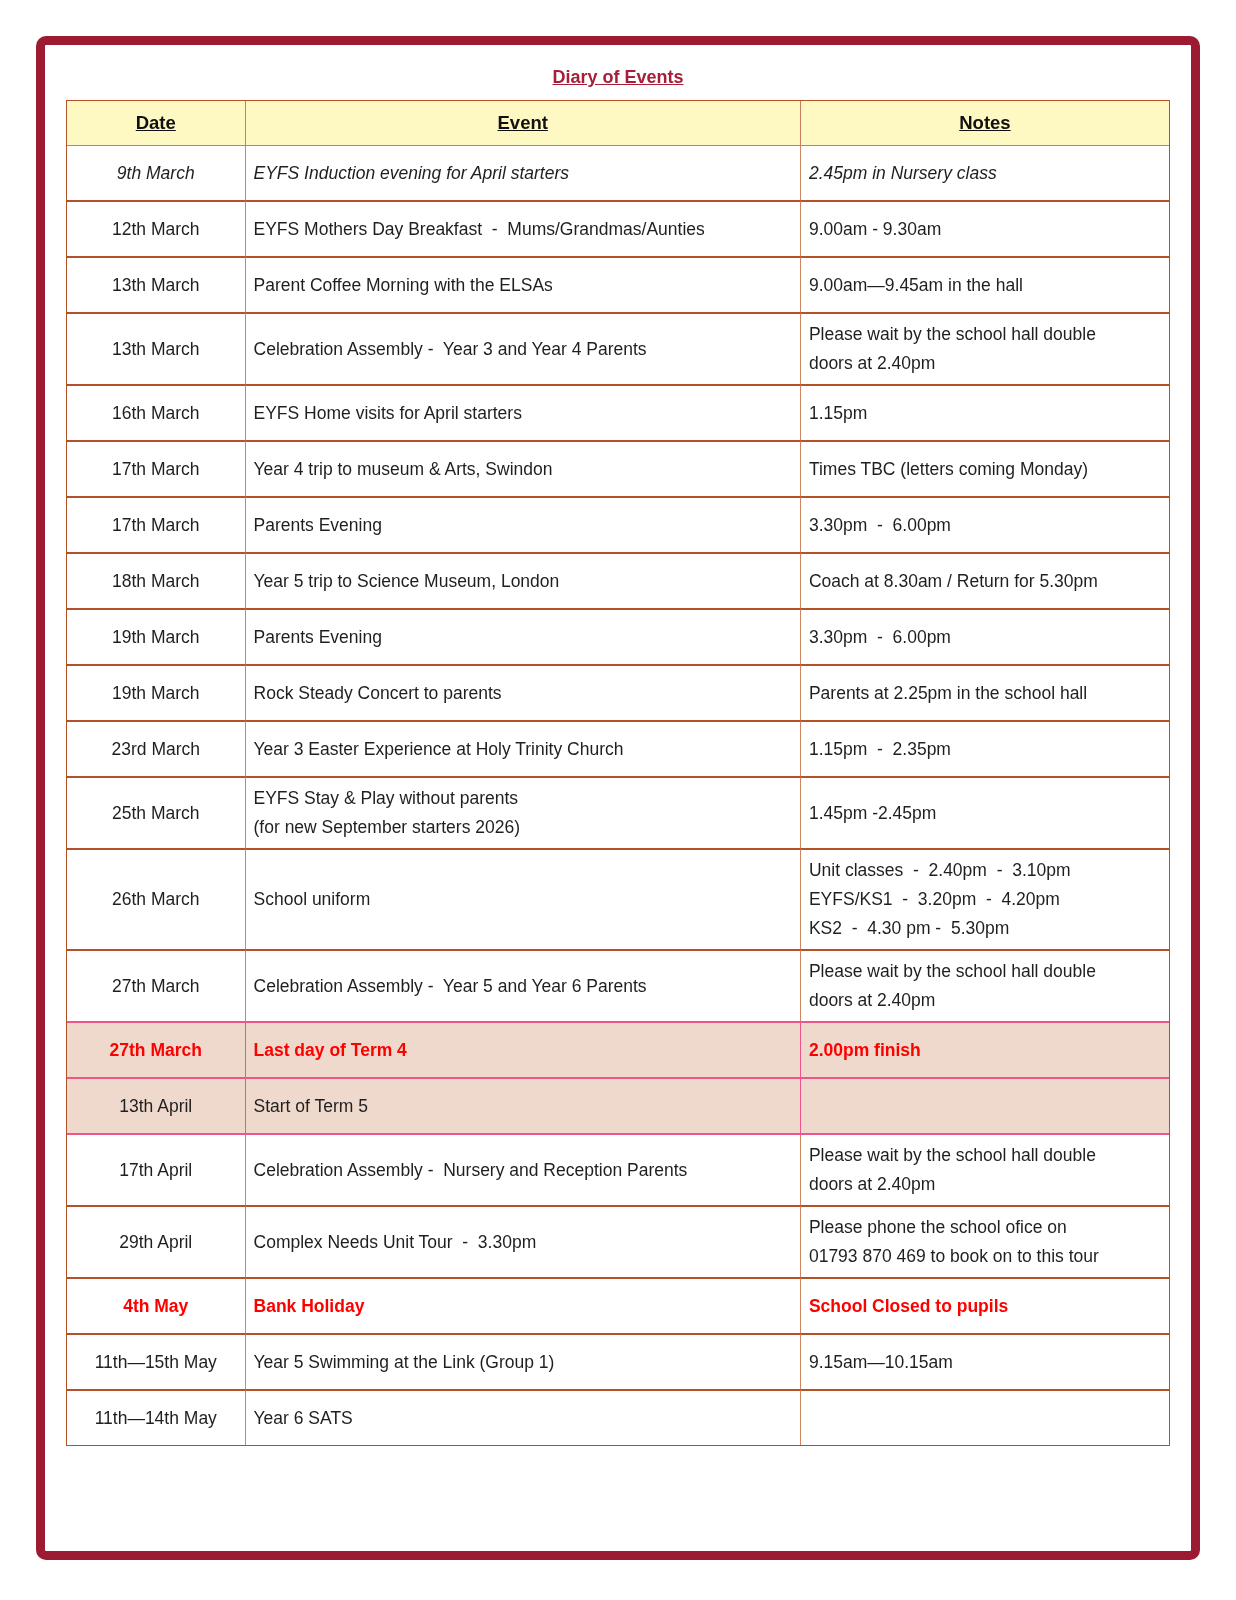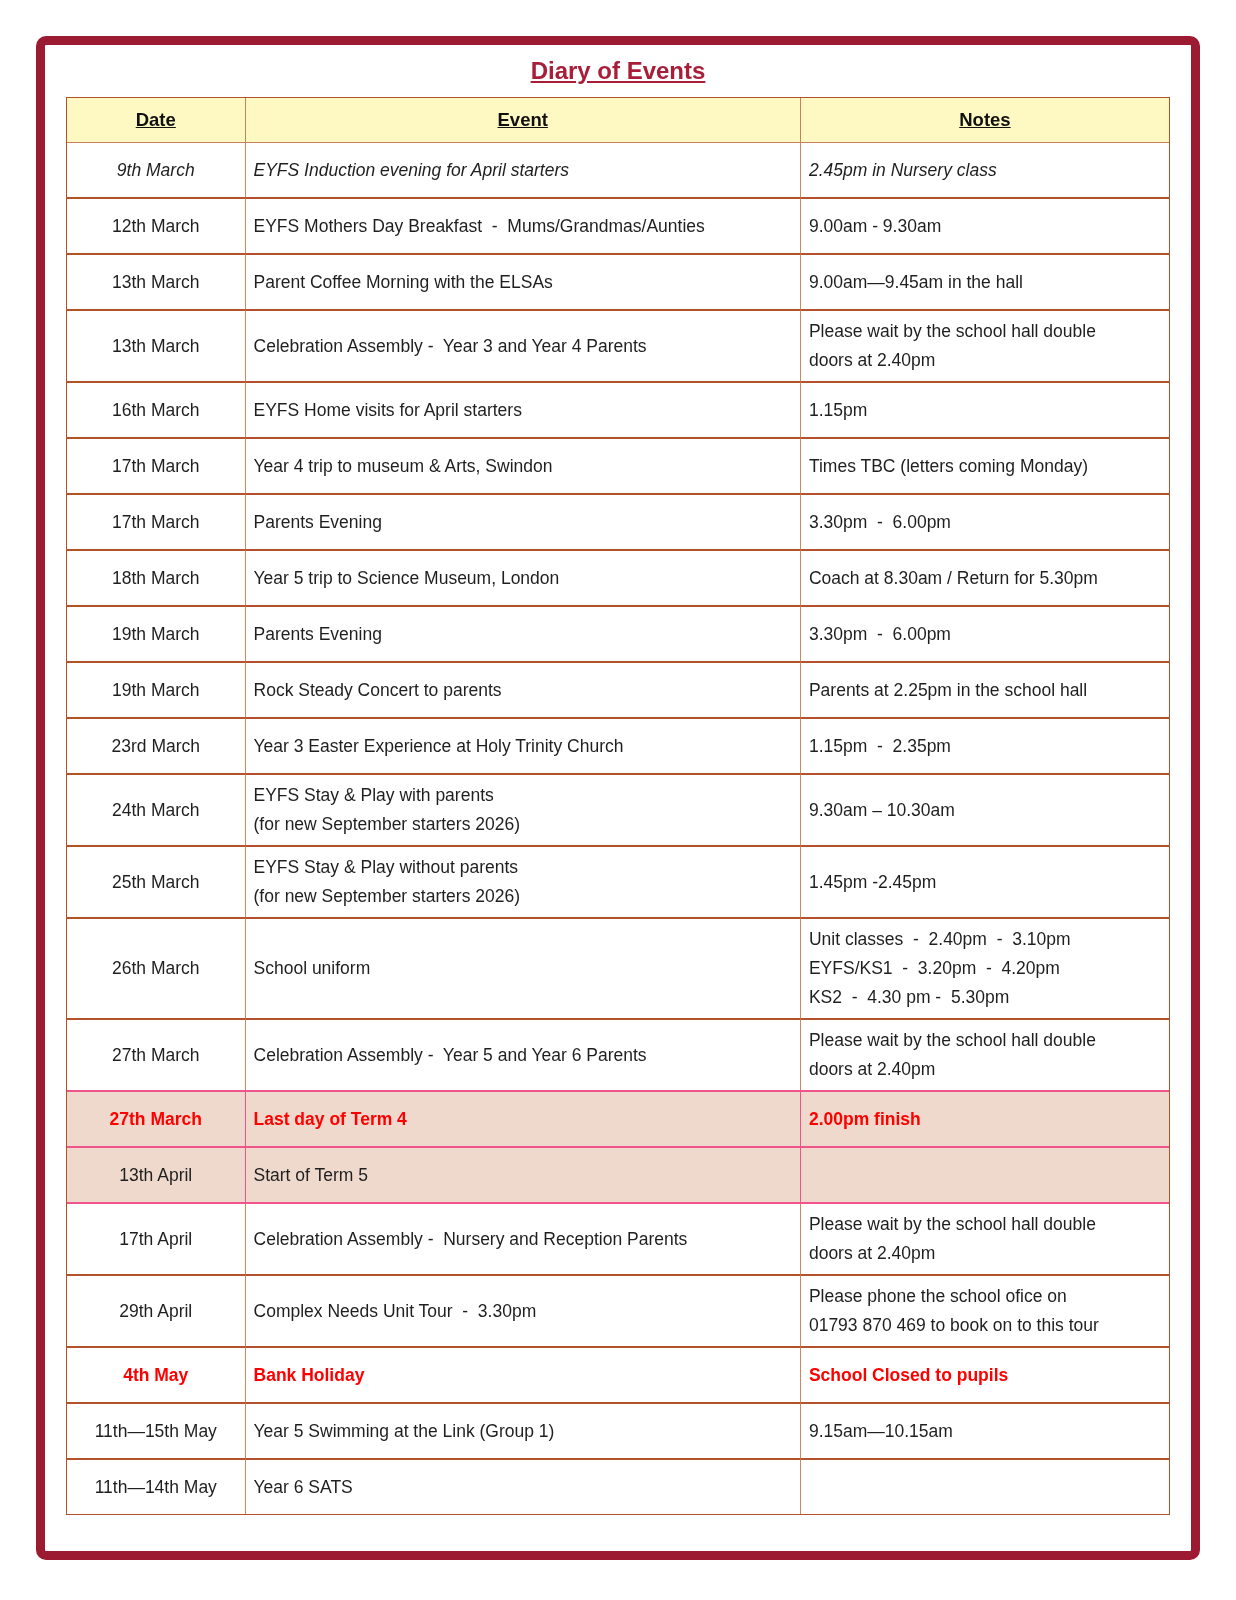--- a/index.html
+++ b/index.html
@@ -6,21 +6,21 @@
   body{
     width:1236px;height:1600px;background:#ffffff;position:relative;
     font-family:"Liberation Sans",sans-serif;color:#1f1f1f;
   }
   .frame{
     position:absolute;left:36px;top:36px;width:1164px;height:1524px;
     border:9px solid #9c1b33;border-radius:10px;box-sizing:border-box;
     background:#ffffff;padding-top:10px;
   }
   .page-title{
-    text-align:center;font-size:24px;font-weight:700;margin:2px 0 12px 0;
+    text-align:center;font-size:18px;font-weight:700;margin:12px 0 12px 0;
     color:#a81e38;text-decoration:underline;
   }
   table.events{
     width:1104px;margin:0 auto;border-collapse:separate;border-spacing:0;
     border:1px solid #b35228;table-layout:fixed;
   }
   col.c-date{width:16.2%;}
   col.c-event{width:50.4%;}
   col.c-notes{width:33.4%;}
   th{
@@ -115,26 +115,20 @@
           <td>19th March</td>
           <td>Rock Steady Concert to parents</td>
           <td>Parents at 2.25pm in the school hall</td>
         </tr>
         <tr>
           <td>23rd March</td>
           <td>Year 3 Easter Experience at Holy Trinity Church</td>
           <td>1.15pm  -  2.35pm</td>
         </tr>
         <tr>
-          <td>24th March</td>
-          <td>EYFS Stay &amp; Play with parents
-(for new September starters 2026)</td>
-          <td>9.30am – 10.30am</td>
-        </tr>
-        <tr>
           <td>25th March</td>
           <td>EYFS Stay &amp; Play without parents
 (for new September starters 2026)</td>
           <td>1.45pm -2.45pm</td>
         </tr>
         <tr>
           <td>26th March</td>
           <td>School uniform</td>
           <td>Unit classes  -  2.40pm  -  3.10pm
 EYFS/KS1  -  3.20pm  -  4.20pm

